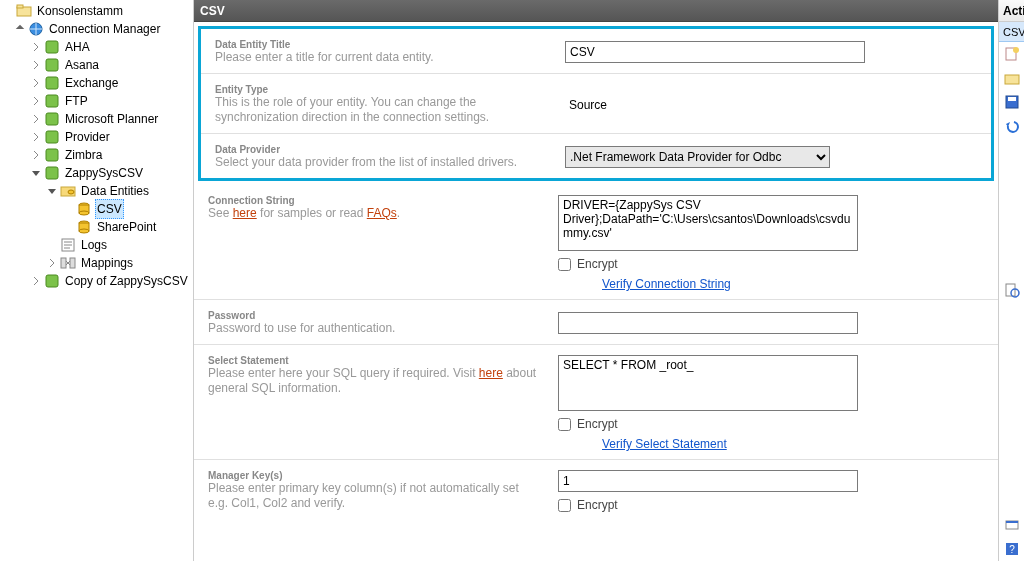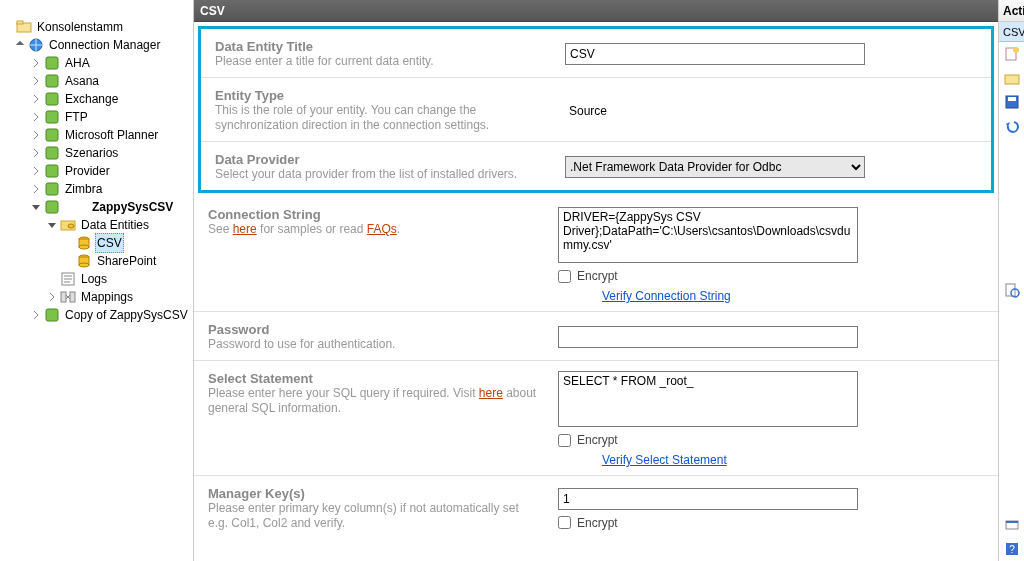--- a/index.html
+++ b/index.html
@@ -10,21 +10,21 @@
   overflow: hidden;
   width: 1024px;
   height: 561px;
 }
 .container { display: flex; height: 100%; }
 .tree-panel {
   width: 194px;
   background: #fff;
   border-right: 1px solid #ccc;
   overflow: auto;
-  padding-top: 18px;
+  padding-top: 2px;
 }
 .tree-node {
   display: flex;
   align-items: center;
   height: 18px;
   line-height: 18px;
   white-space: nowrap;
   cursor: default;
   user-select: none;
 }
@@ -33,21 +33,21 @@
   height: 12px;
   display: inline-flex;
   align-items: center;
   justify-content: center;
   margin-right: 2px;
 }
 .tree-node .expander svg { display: block; }
 .tree-node .icon { width: 16px; height: 16px; margin-right: 3px; display:inline-flex; align-items:center; justify-content:center; }
 .tree-node .label { padding: 0 2px; }
 .tree-node.selected .label { background: #cce8ff; border: 1px dotted #3399ff; padding: 0 1px; }
-.tree-node.bold .label { font-weight: bold; margin-left: 27px; }
+.tree-node.bold .label { font-weight: normal; }
 
 .main-panel {
   flex: 1;
   display: flex;
   flex-direction: column;
   overflow: hidden;
 }
 .title-bar {
   height: 22px;
   background: linear-gradient(#6a6a6a, #555);
@@ -63,32 +63,32 @@
   border: 3px solid #0aa6d6;
   margin: 4px;
   padding: 0;
 }
 .form-row {
   display: flex;
   padding: 10px 14px 8px 14px;
   border-bottom: 1px solid #e0e0e0;
 }
 .form-row .left { width: 350px; padding-right: 20px; }
-.form-row .left .field-title { color: #888; font-weight: bold; font-size: 13px; }
+.form-row .left .field-title { color: #888; font-weight: bold; font-size: 10px; }
 .form-row .left .field-desc { color: #999; font-size: 12px; line-height: 1.25; }
 .form-row .left .field-desc a { color: #c2410c; text-decoration: underline; }
 .form-row .right { flex: 1; display: flex; flex-direction: column; gap: 6px; justify-content: center; }
 .form-row .right input[type=text] {
   width: 300px; height: 22px; padding: 2px 4px; border: 1px solid #7a7a7a; font: inherit;
 }
 .form-row .right textarea {
   width: 300px; height: 56px; padding: 2px 4px; border: 1px solid #7a7a7a; font: inherit; resize: none; overflow-y: scroll;
 }
 .form-row .right select {
-  width: 300px; height: 22px; border: 1px solid #7a7a7a; font: inherit; background: #e8e8e8;
+  width: 265px; height: 22px; border: 1px solid #7a7a7a; font: inherit; background: #e8e8e8;
 }
 .form-row .right .static-text { color: #000; padding: 2px 4px; }
 .form-row .right label.chk { display: flex; align-items: center; gap: 6px; color: #444; }
 .form-row .right a.verify { color: #1155cc; text-decoration: underline; font-size: 12px; margin-left: 44px; }
 
 .actions-panel {
   width: 26px;
   border-left: 1px solid #ccc;
   background: #fff;
   display: flex;
@@ -226,33 +226,20 @@
       <span class="expander">
           <svg width="10" height="10">
             <path d="M3 1 L7 5 L3 9" fill="none" stroke="#888"></path>
           </svg>
         </span>
       <span class="icon puzzle-icon">
           <svg width="16" height="16">
             <rect x="2" y="2" width="12" height="12" fill="#7cc24a" stroke="#4a8a20" rx="2"></rect>
           </svg>
         </span>
-      <span class="label">Szenarios</span>
-    </div>
-    <div class="tree-node" style="padding-left:30px">
-      <span class="expander">
-          <svg width="10" height="10">
-            <path d="M3 1 L7 5 L3 9" fill="none" stroke="#888"></path>
-          </svg>
-        </span>
-      <span class="icon puzzle-icon">
-          <svg width="16" height="16">
-            <rect x="2" y="2" width="12" height="12" fill="#7cc24a" stroke="#4a8a20" rx="2"></rect>
-          </svg>
-        </span>
       <span class="label">Provider</span>
     </div>
     <div class="tree-node" style="padding-left:30px">
       <span class="expander">
           <svg width="10" height="10">
             <path d="M3 1 L7 5 L3 9" fill="none" stroke="#888"></path>
           </svg>
         </span>
       <span class="icon puzzle-icon">
           <svg width="16" height="16">

